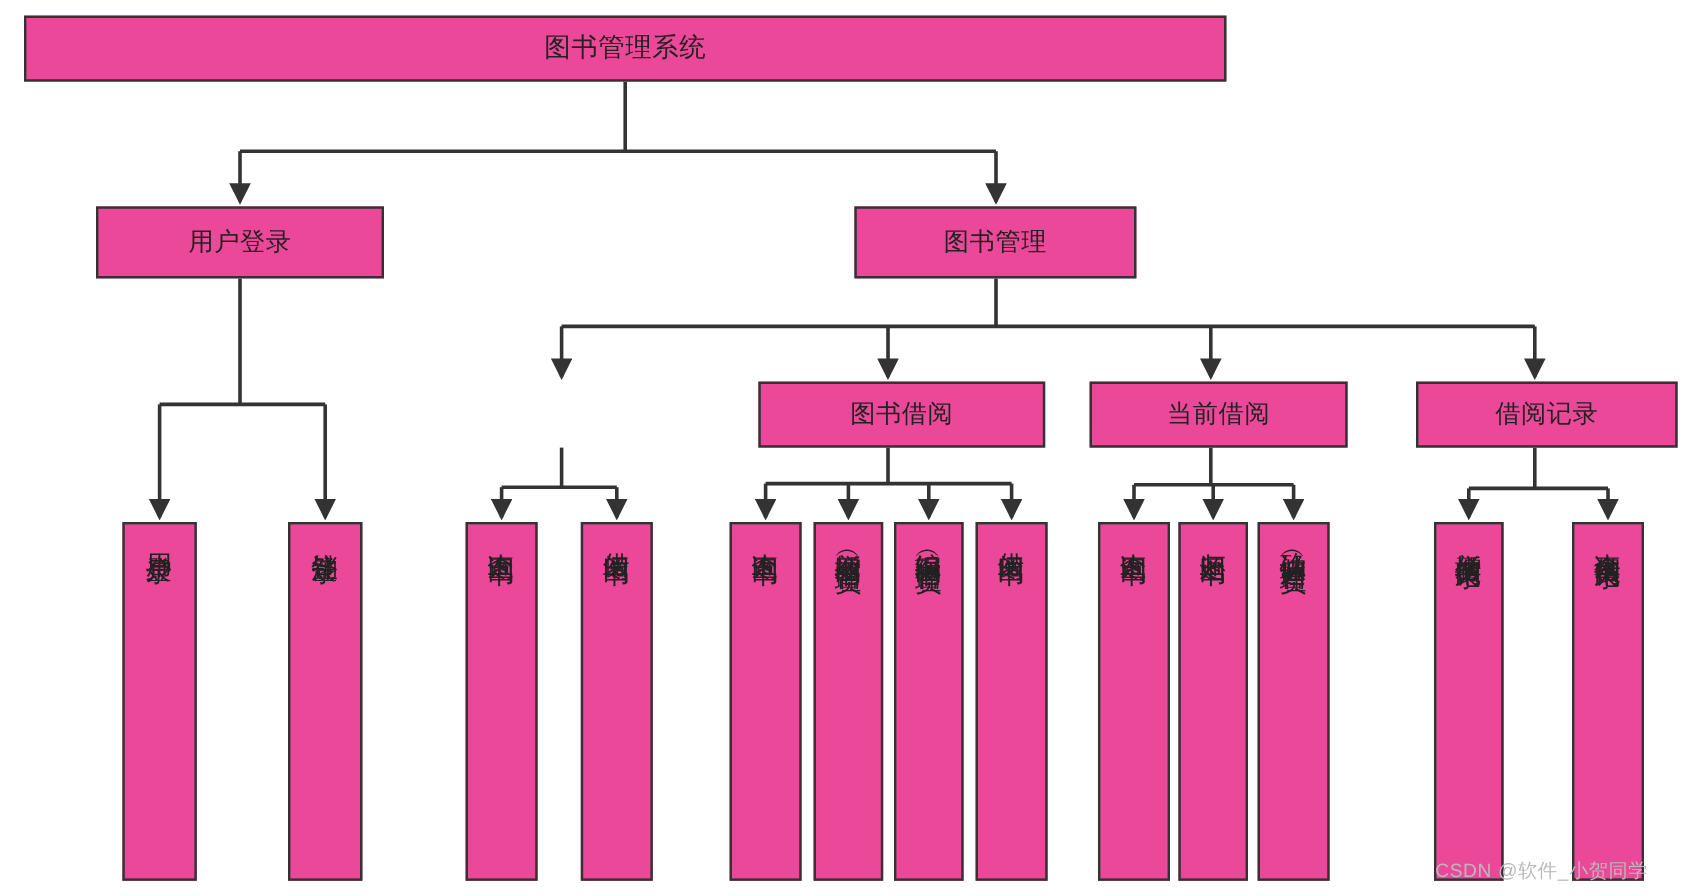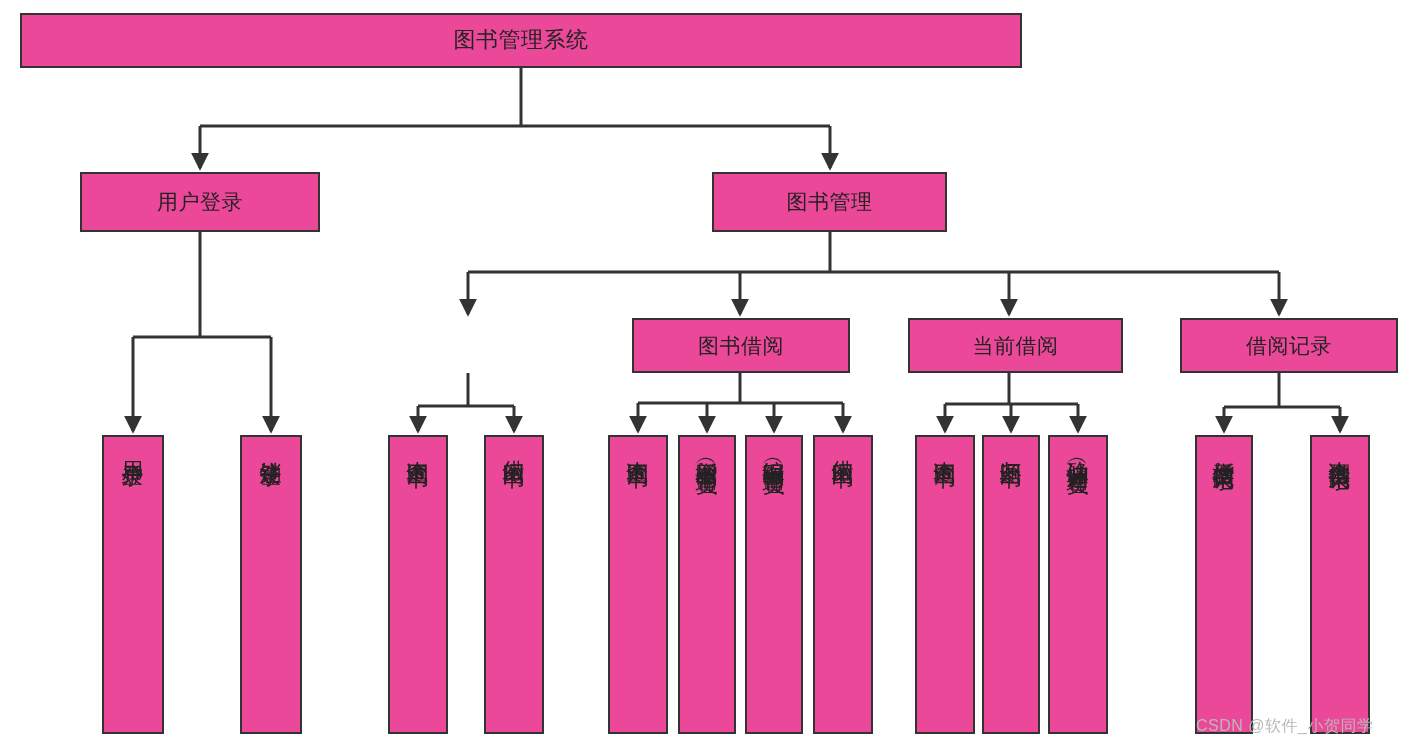--- a/index.html
+++ b/index.html
@@ -130,21 +130,21 @@
     <span class="label">图书管理系统</span>
   </div>
 
   <div class="node horiz" style="left:80px; top:172px; width:240px; height:60px;">
     <span class="label">用户登录</span>
   </div>
   <div class="node horiz" style="left:712px; top:172px; width:235px; height:60px;">
     <span class="label">图书管理</span>
   </div>
 
-  <div class="node horiz" style="left:632px; top:318px; width:218px; height:55px;">
+  <div class="node horiz" style="left:632px; top:318px; width:239px; height:55px;">
     <span class="label">图书借阅</span>
   </div>
   <div class="node horiz" style="left:908px; top:318px; width:215px; height:55px;">
     <span class="label">当前借阅</span>
   </div>
   <div class="node horiz" style="left:1170px; top:318px; width:218px; height:55px;margin-left:10px;">
     <span class="label">借阅记录</span>
   </div>
 
   <div class="node vert" style="left:102px; top:435px; width:62px; height:299px;">

